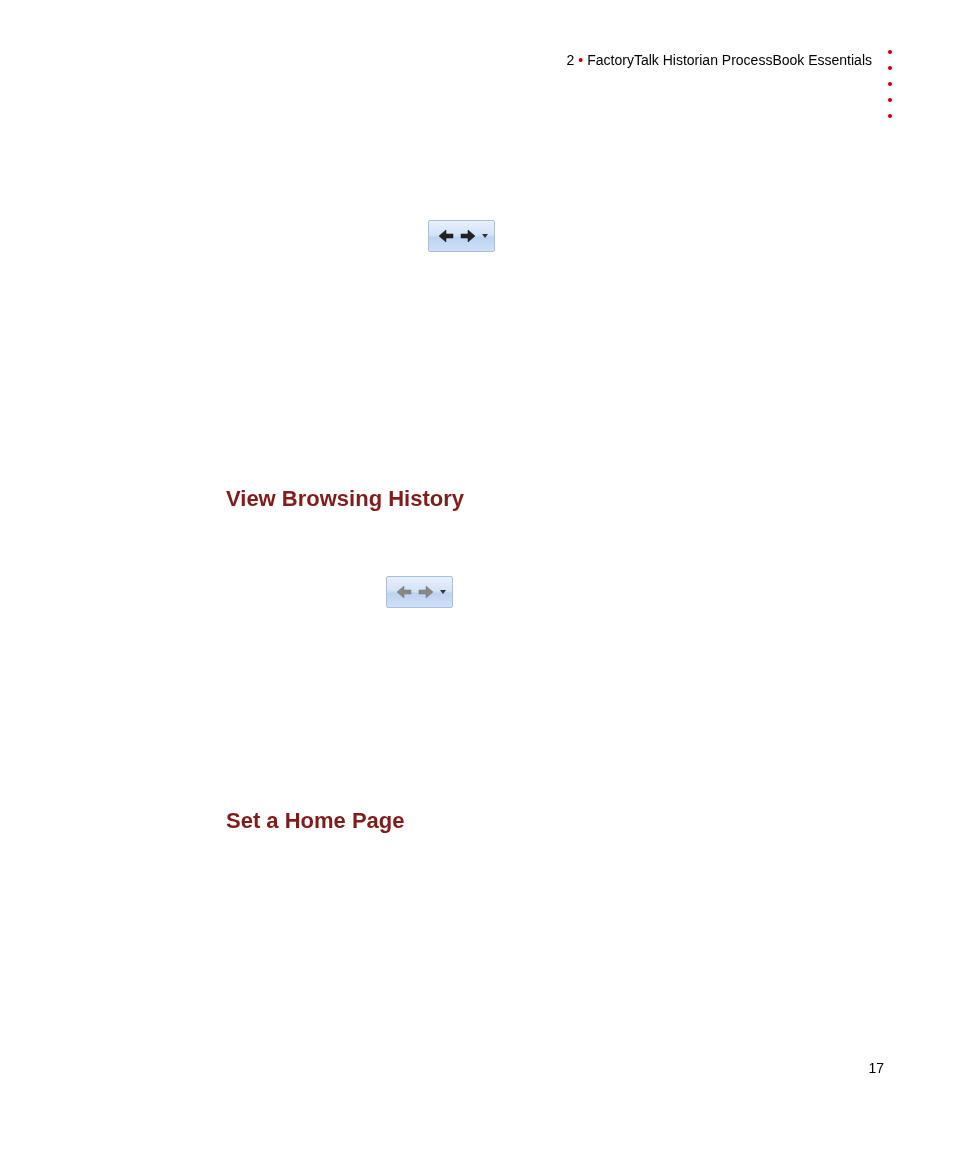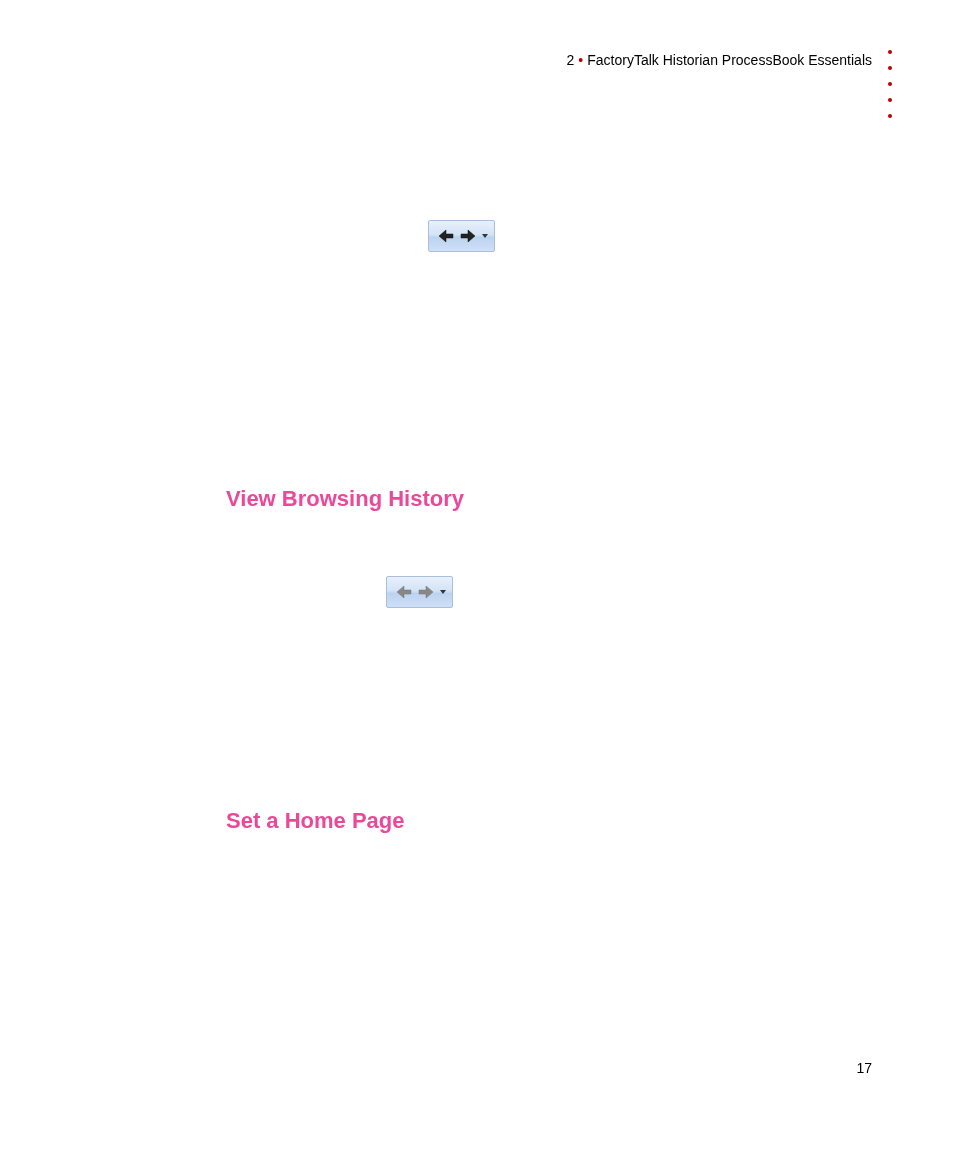--- a/index.html
+++ b/index.html
@@ -63,26 +63,26 @@
     width: 0; height: 0;
     border-left: 3px solid transparent;
     border-right: 3px solid transparent;
     border-top: 4px solid #333;
     margin-left: 3px;
   }
   .section-heading {
     font-family: Verdana, Geneva, sans-serif;
     font-weight: bold;
     font-size: 22px;
-    color: #ec4899;
+    color: #7f1d1d;
   }
   .page-number {
     position: absolute;
     bottom: 88px;
-    right: 82px;
+    right: 70px;
     font-size: 14px;
     color: #000;
     font-family: "Trebuchet MS", Verdana, sans-serif;
   }
   .toolbar-pos-1 { position: absolute; top: 220px; left: 428px; }
   .toolbar-pos-2 { position: absolute; top: 576px; left: 386px; }
   .heading-pos-1 { position: absolute; top: 486px; left: 226px; }
   .heading-pos-2 { position: absolute; top: 808px; left: 226px; }
 </style>
 </head>

